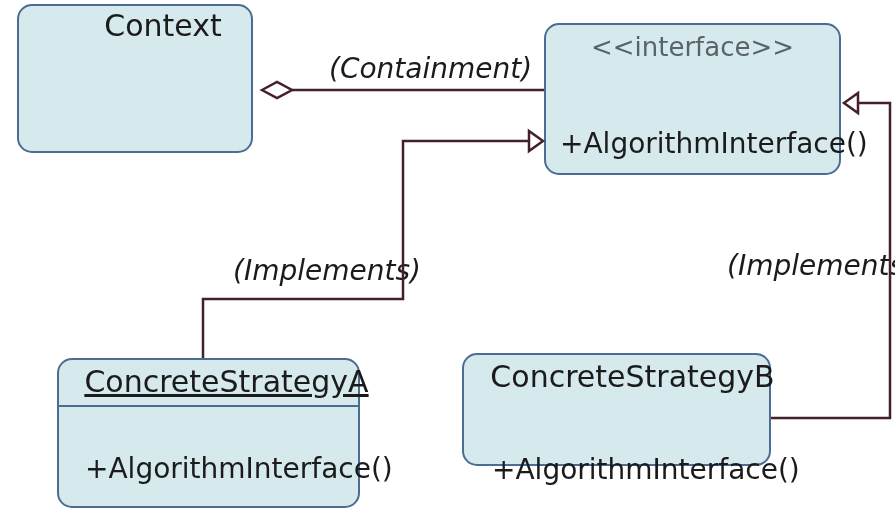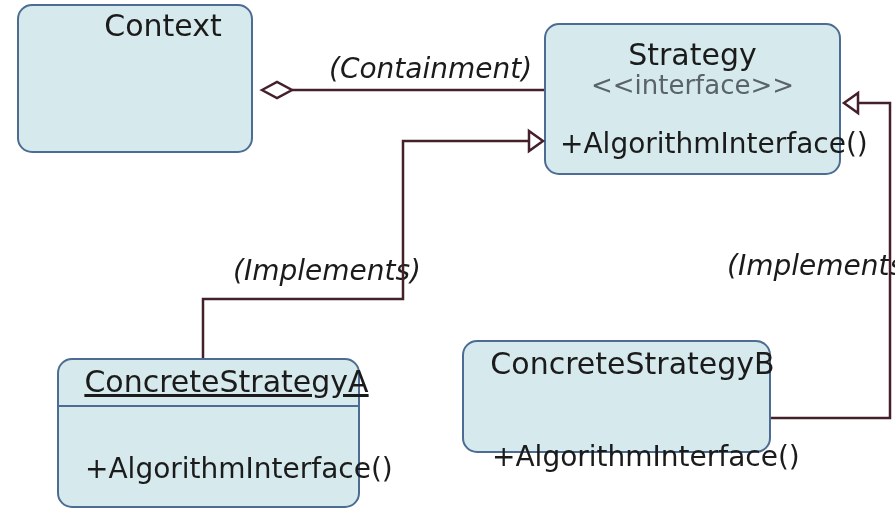--- a/index.html
+++ b/index.html
@@ -47,21 +47,21 @@
   .uml-divider {
     position: absolute;
     left: 0;
     right: 0;
     border-top: 2px solid var(--box-border, #4c6c93);
   }
   
   .box-context  { left: 17px;   top: 4px;   width: 236px; height: 149px; }
   .box-strategy { left: 544px; top: 23px;  width: 297px; height: 152px; }
   .box-csa      { left: 57px;  top: 358px; width: 303px; height: 150px; }
-  .box-csb      { left: 462px; top: 340px; width: 309px; height: 113px; }
+  .box-csb      { left: 462px; top: 353px; width: 309px; height: 113px; }
 
   .box-context .uml-title  { left: 28px; }
   .box-csa .uml-title      { left: 18px; top: 2px; text-decoration: underline; }
   .box-csb .uml-title      { left: 16px; top: 2px; }
   .box-strategy .uml-title { top: 10px; }
   .box-strategy .uml-stereotype { top: 8px; }
 
   .box-context .uml-method  { left: 11px; top: 98px; }
   .box-strategy .uml-method { left: 14px; top: 102px; }
   .box-csa .uml-method      { left: 26px; top: 92px; }
@@ -100,21 +100,20 @@
 </head>
 <body>
 
 <div class="stage">
 
   <div class="uml-box box-context">
     <div class="uml-title">Context</div>
   </div>
 
   <div class="uml-box box-strategy">
-    <div class="uml-title">Strategy</div>
     <div class="uml-stereotype">&lt;&lt;interface&gt;&gt;</div>
     <div class="uml-method">+AlgorithmInterface()</div>
   </div>
 
   <div class="uml-box box-csa">
     <div class="uml-title">ConcreteStrategyA</div>
     <div class="uml-divider"></div>
     <div class="uml-method">+AlgorithmInterface()</div>
   </div>
 

